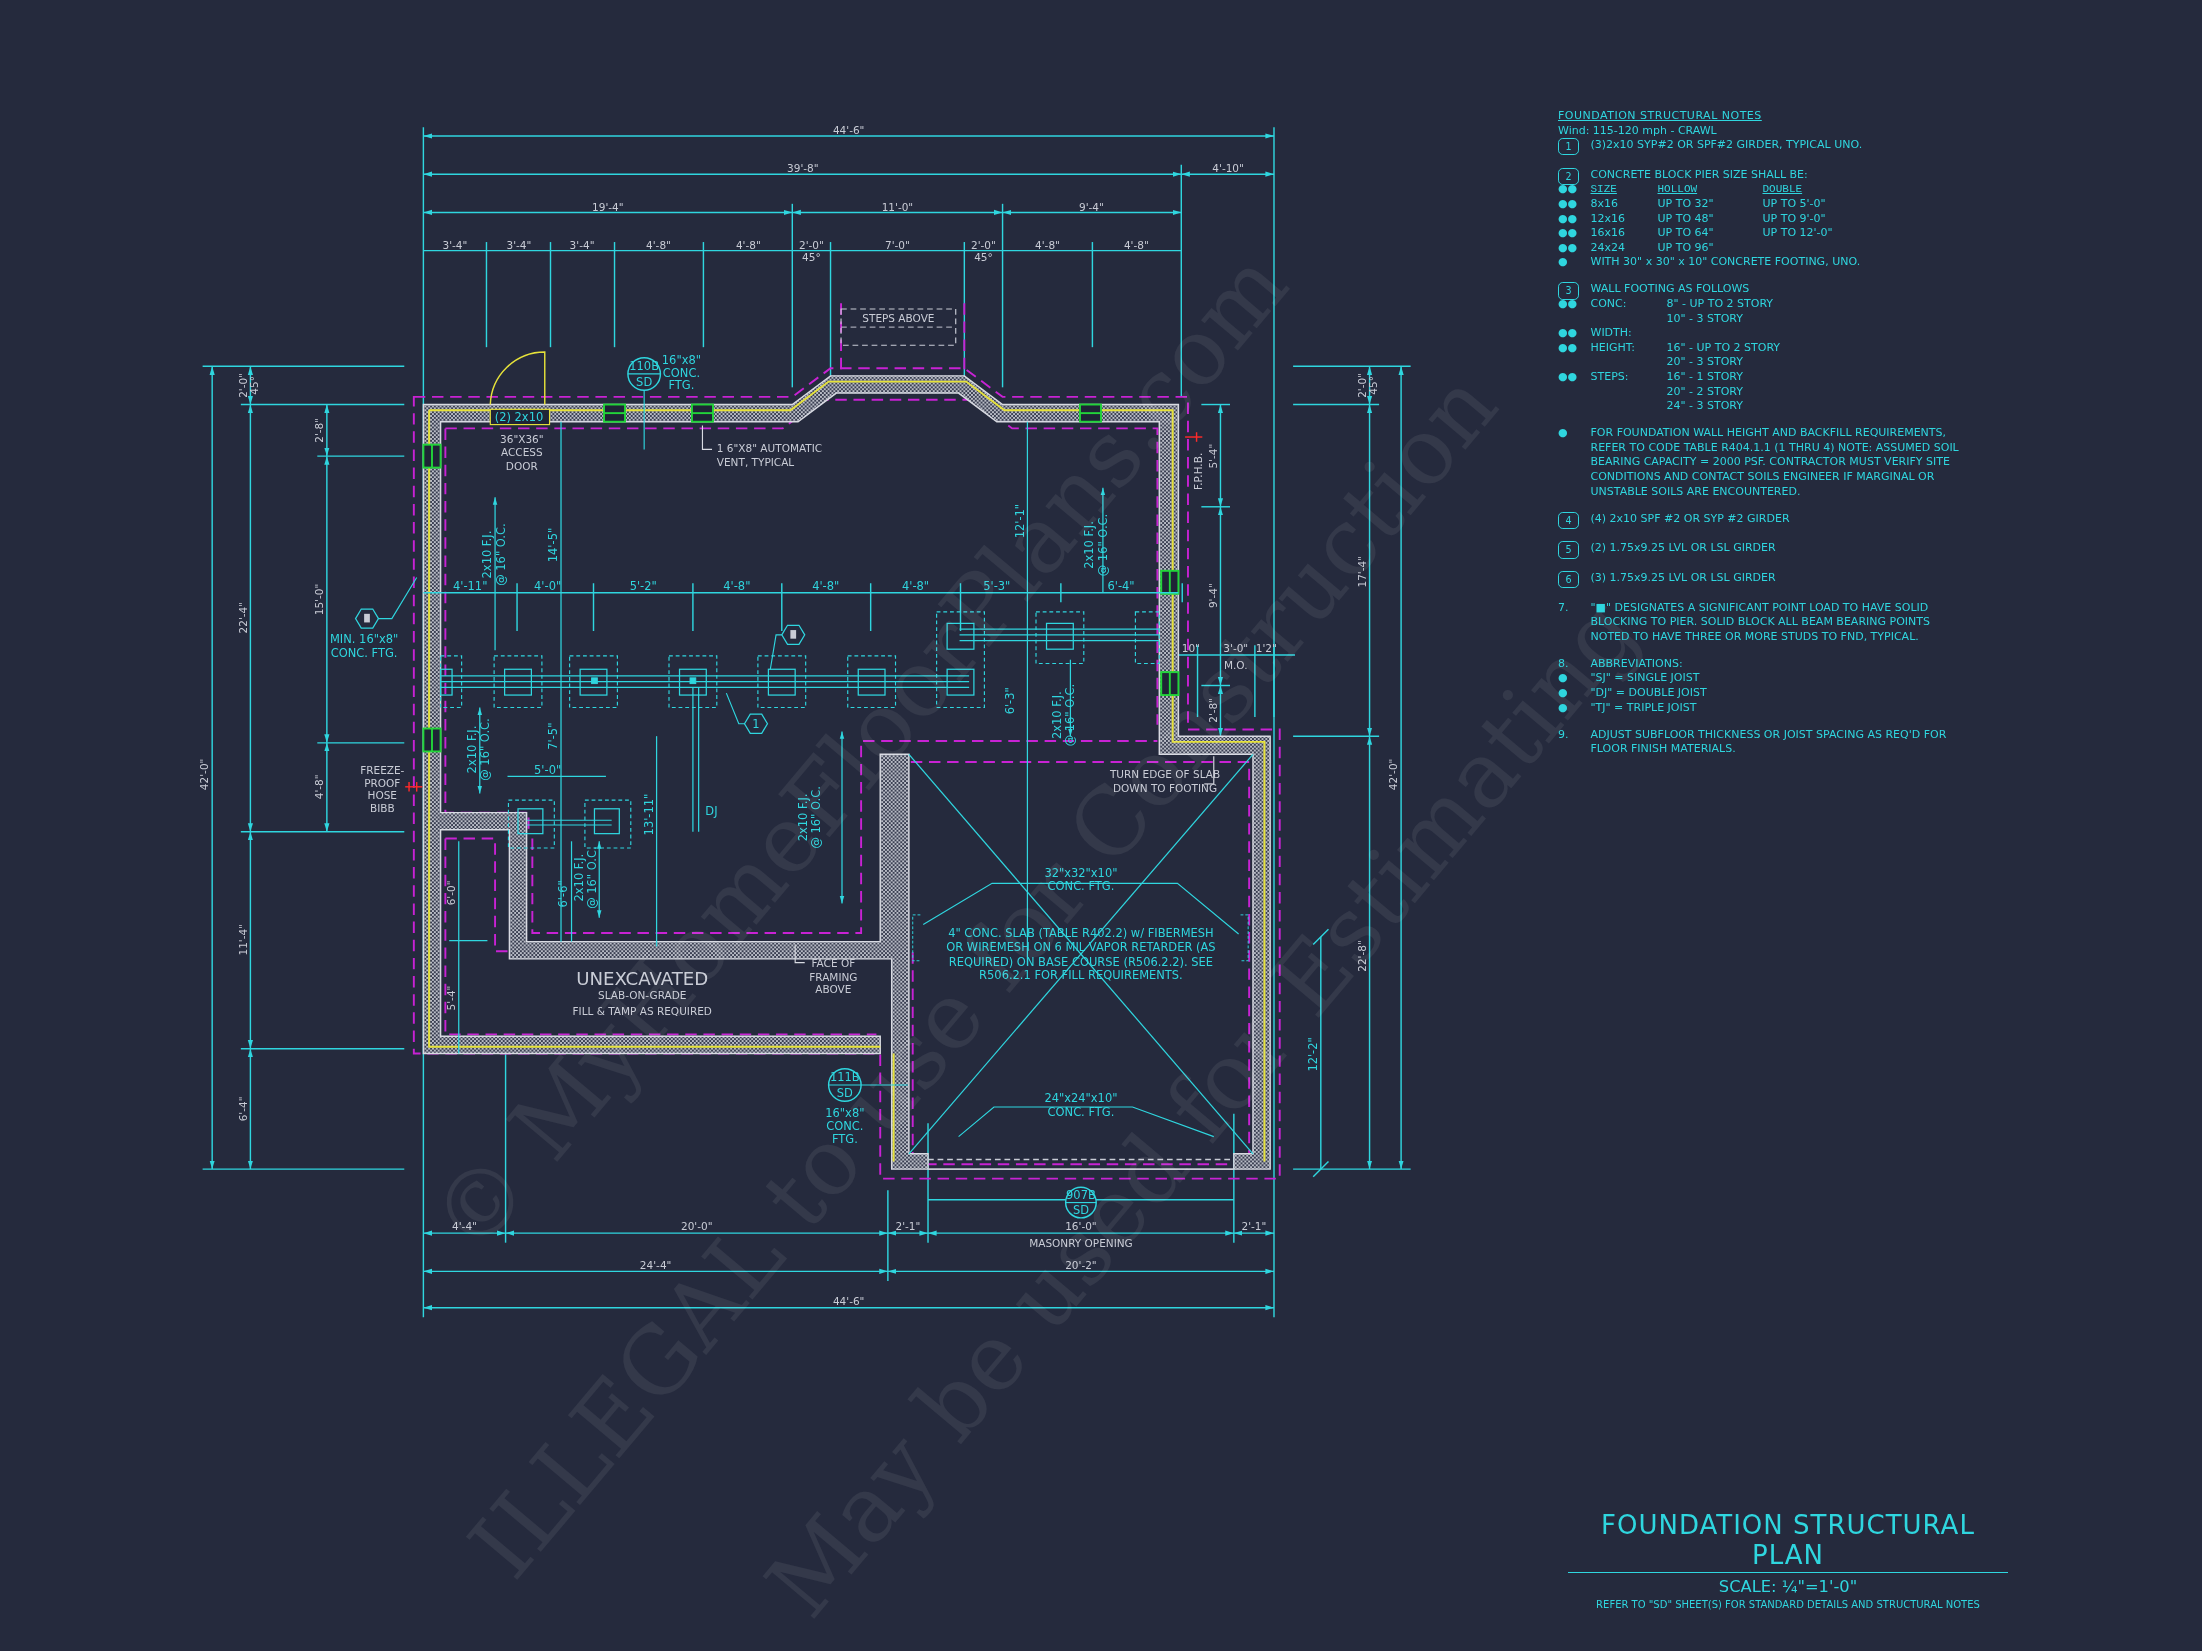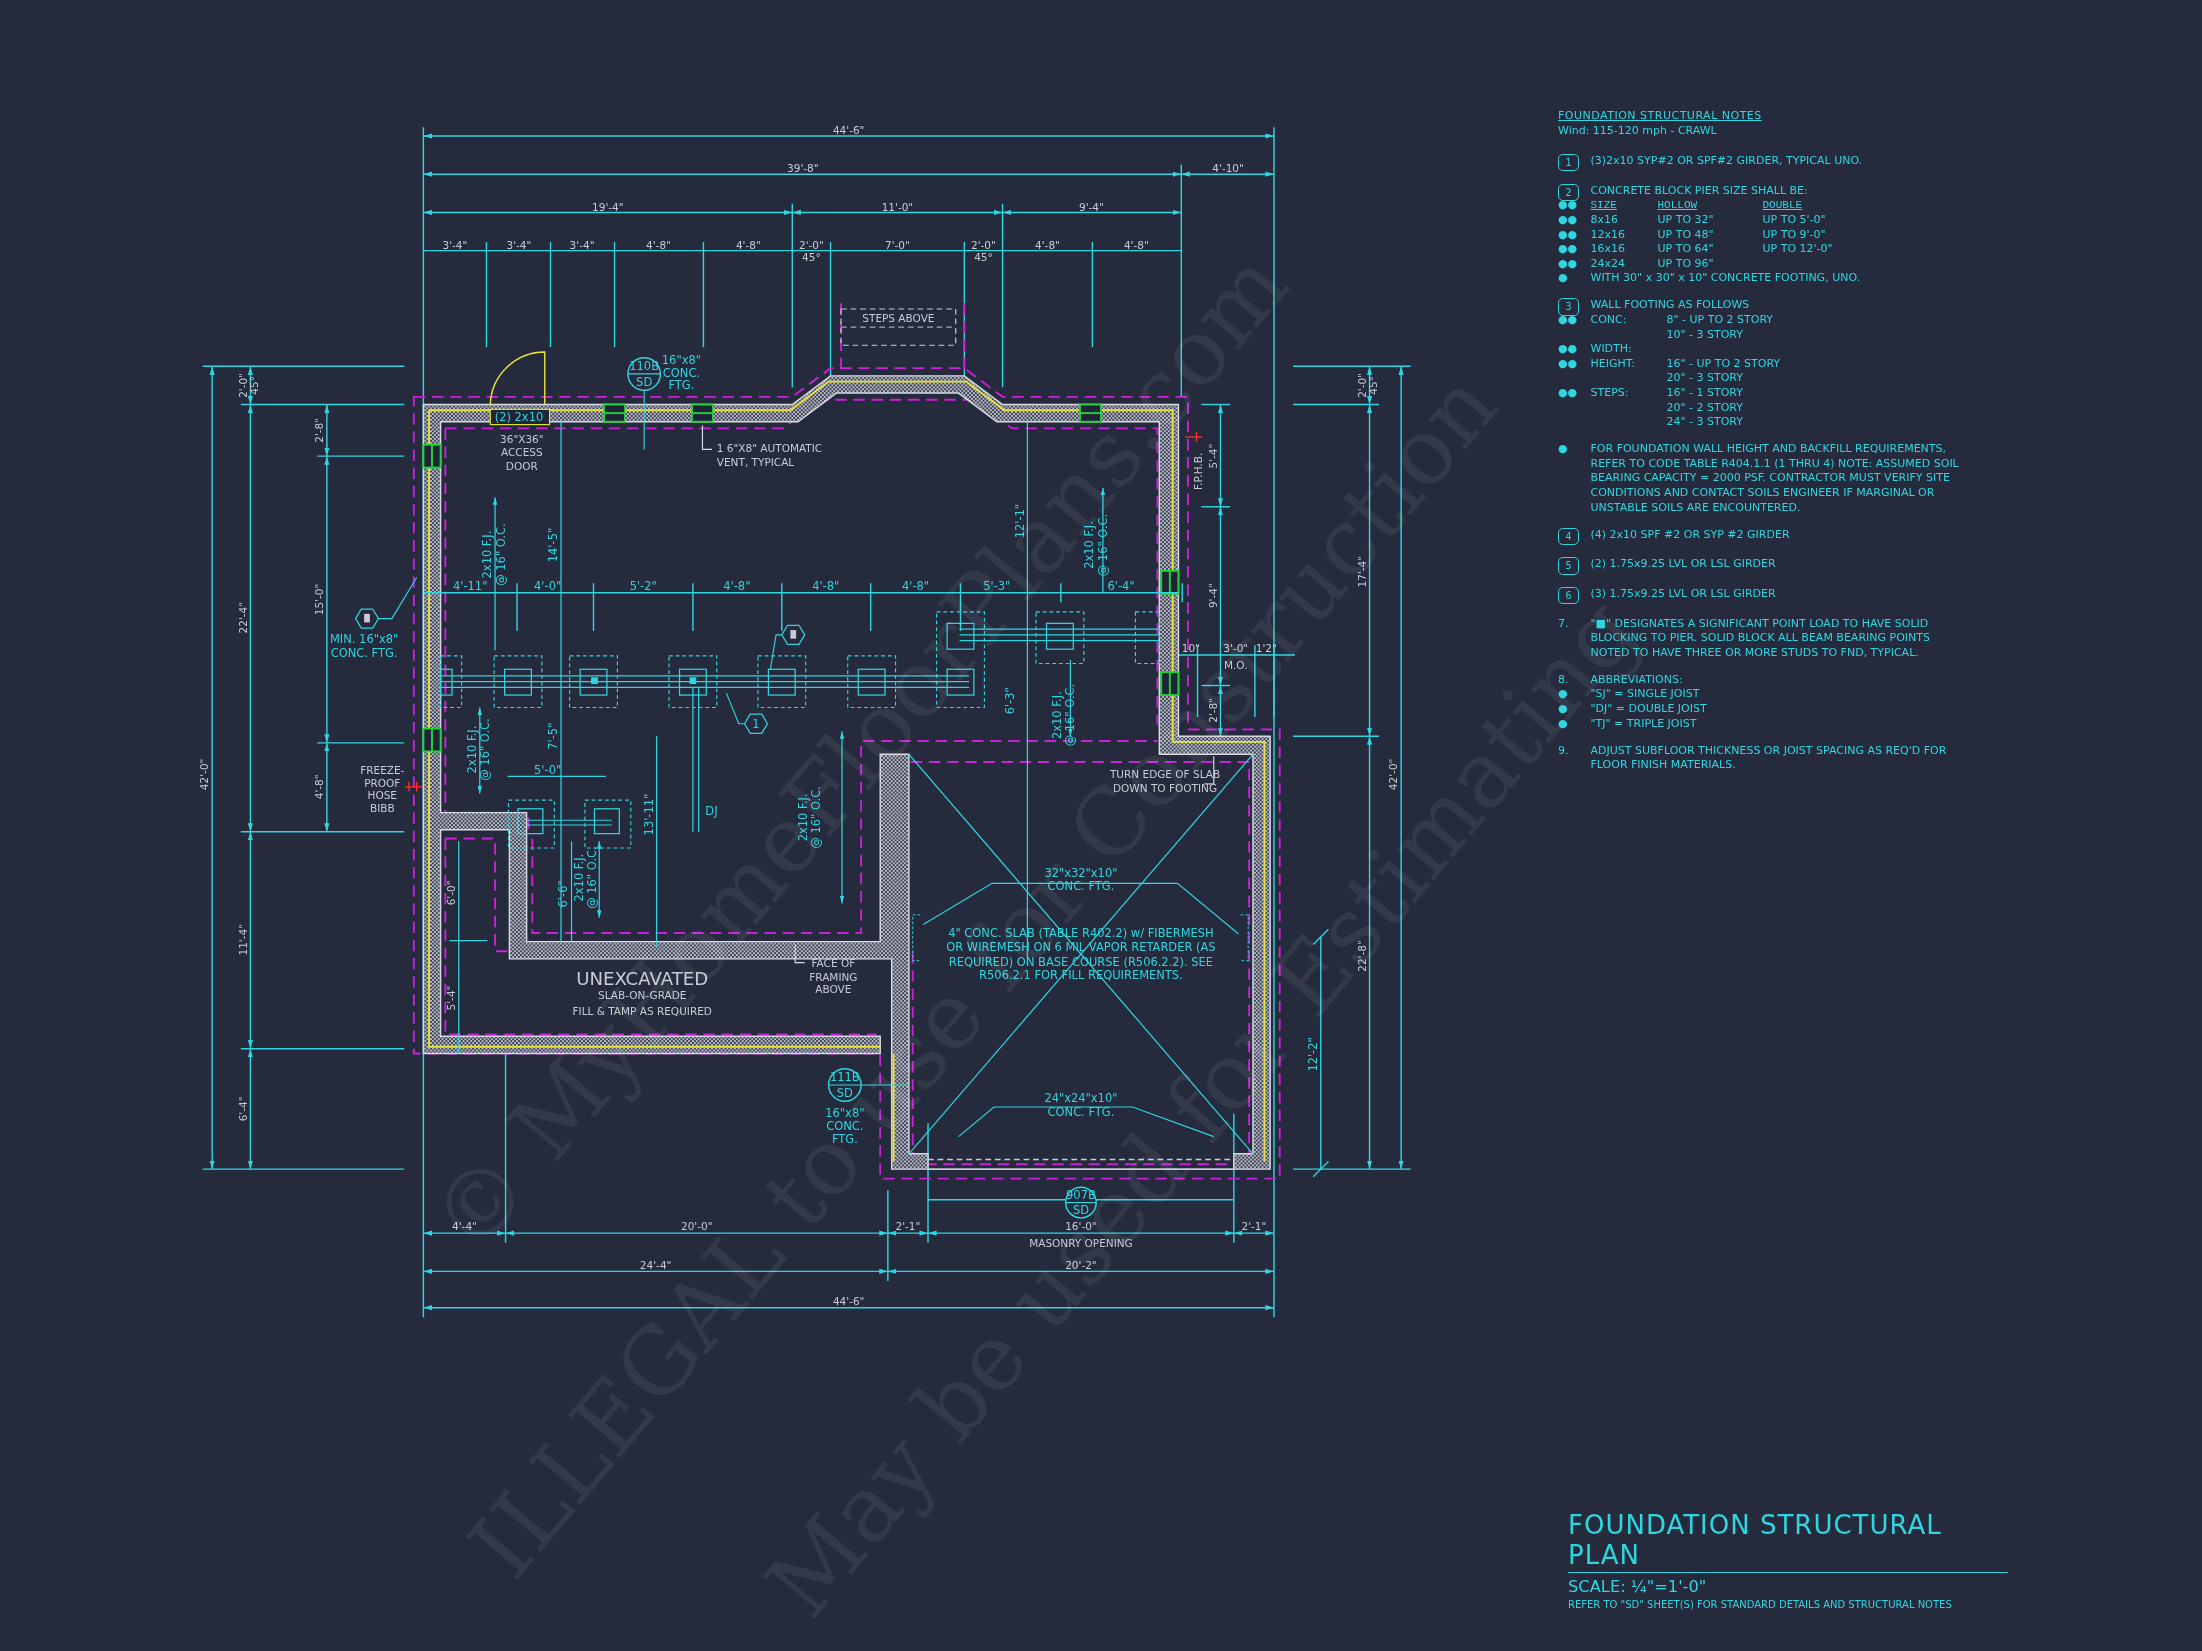--- a/index.html
+++ b/index.html
@@ -4,30 +4,30 @@
 <style>
   html, body { margin:0; padding:0; background:#252a3d; }
   body { width:2202px; height:1652px; position:relative; overflow:hidden; font-family:"DejaVu Sans", sans-serif; }
   #sheet { position:absolute; left:0; top:0; width:2202px; height:1652px; }
   svg text { font-family:"DejaVu Sans", sans-serif; }
   .dim { fill:#c9ccd6; font-size:11px; }
   .dimc { fill:#2fd6df; font-size:12px; }
   .lbl { fill:#c9ccd6; font-size:11px; }
   .notes { position:absolute; left:1558px; top:109px; width:401px; color:#2fd6df; font-size:11px; line-height:14.6px; font-family:"DejaVu Sans", sans-serif; }
   .notes .title { font-size:11px; text-decoration:underline; letter-spacing:0.5px; }
-  .notes .wind { font-size:11px; margin-bottom:16px; }
+  .notes .wind { font-size:11px; margin-bottom:0; }
   .note { display:flex; margin-bottom:12.4px; }
   .note .num { width:32.5px; flex:none; }
   .hex { display:inline-block; width:19px; height:15.3px; border:1px solid #2fd6df; border-radius:4.8px; font-size:9.6px; text-align:center; line-height:15.3px; }
   .note .body { flex:1; }
   .tbl { display:grid; grid-template-columns:32.5px 67px 105px 105px; margin-left:-32.5px; }
   .tbl .u { text-decoration:underline;font-family:Liberation Mono, monospace; }
   .bul { color:#2fd6df; }
   .wf { display:grid; grid-template-columns:32.5px 76px 172px; margin-left:-32.5px; }
-  .title-block { position:absolute; left:1568px; top:1510px; width:440px; text-align:left; color:#2fd6df; }
+  .title-block { position:absolute; left:1568px; top:1510px; width:440px; text-align:center; color:#2fd6df; }
   .title-block .t { font-size:26px; letter-spacing:1px; border-bottom:1.9px solid #2fd6df; padding-bottom:1.9px; display:inline-block; }
   .title-block .s { font-size:16.3px; margin-top:3.8px; }
   .title-block .r { font-size:10px; margin-top:2.9px; }
   .watermark { position:absolute; font-family:"DejaVu Serif", serif; color:rgba(255,255,255,0.07); font-size:92px; white-space:nowrap; transform-origin:left top; pointer-events:none; }
 </style>
 </head>
 <body>
 
 <div id="sheet">
 <svg width="2202" height="1652" viewBox="0 0 2304 1728" xmlns="http://www.w3.org/2000/svg">

